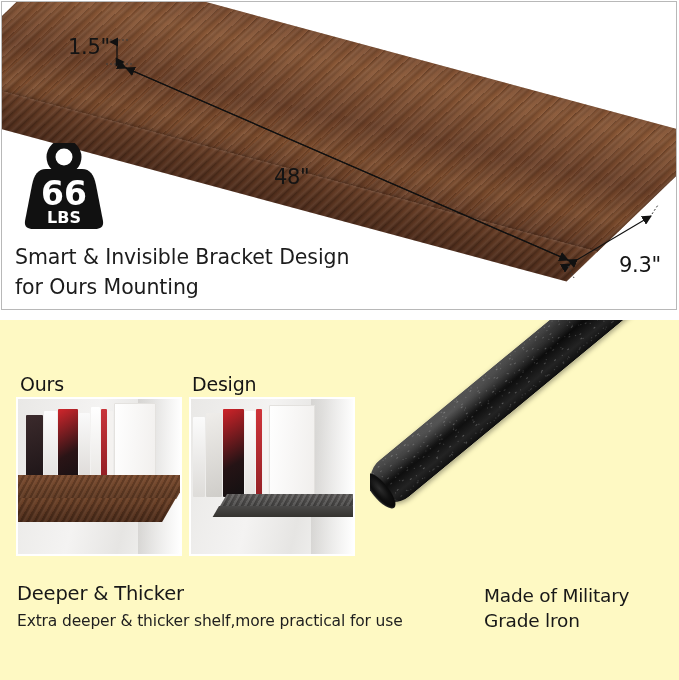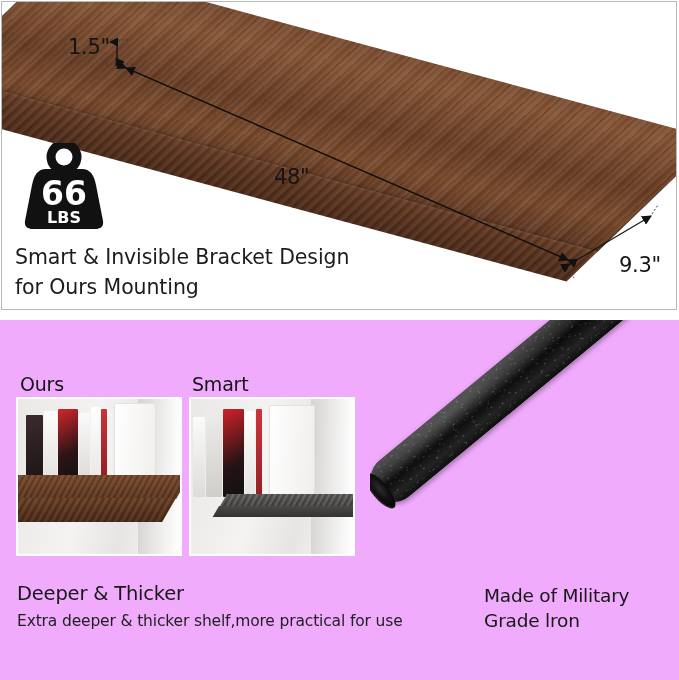--- a/index.html
+++ b/index.html
@@ -126,21 +126,21 @@
   }
   #headline div { white-space: nowrap; }
 
   
   #panel-bottom {
     position: absolute;
     left: 0;
     top: 320px;
     width: 679px;
     height: 360px;
-    background: #f0abfc;
+    background: #fef9c3;
     overflow: hidden;
   }
 
   .cmp-title {
     position: absolute;
     color: #141414;
     font-size: 19px;
     letter-spacing: -0.2px;
   }
   #title-ours   { left: 20px; top: 53px; }
@@ -367,21 +367,21 @@
 
     <div id="headline">
       <div>Smart &amp; Invisible Bracket Design</div>
       <div>for Ours Mounting</div>
     </div>
   </div>
 
   <div id="panel-bottom">
 
     <div class="cmp-title" id="title-ours">Ours</div>
-    <div class="cmp-title" id="title-others">Smart</div>
+    <div class="cmp-title" id="title-others">Design</div>
 
     <div class="photo" id="photo-ours">
       <div class="wall"></div>
       <div class="wall-corner"></div>
       <div class="books" style="left:8px; top:8px; width:130px; height:76px;">
         <div class="book" style="left:0;   width:17px; height:68px; background:linear-gradient(160deg,#3b2a2c,#1c1416);"></div>
         <div class="book" style="left:18px; width:13px; height:72px; background:linear-gradient(180deg,#fdfdfd,#e2e0de);"></div>
         <div class="book" style="left:32px; width:20px; height:74px; background:linear-gradient(150deg,#d1262c,#2a1416 60%,#151012);"></div>
         <div class="book" style="left:53px; width:11px; height:70px; background:linear-gradient(180deg,#fafafa,#dcd9d6);"></div>
         <div class="book" style="left:65px; width:9px;  height:76px; background:linear-gradient(180deg,#ffffff,#e8e6e3);"></div>

